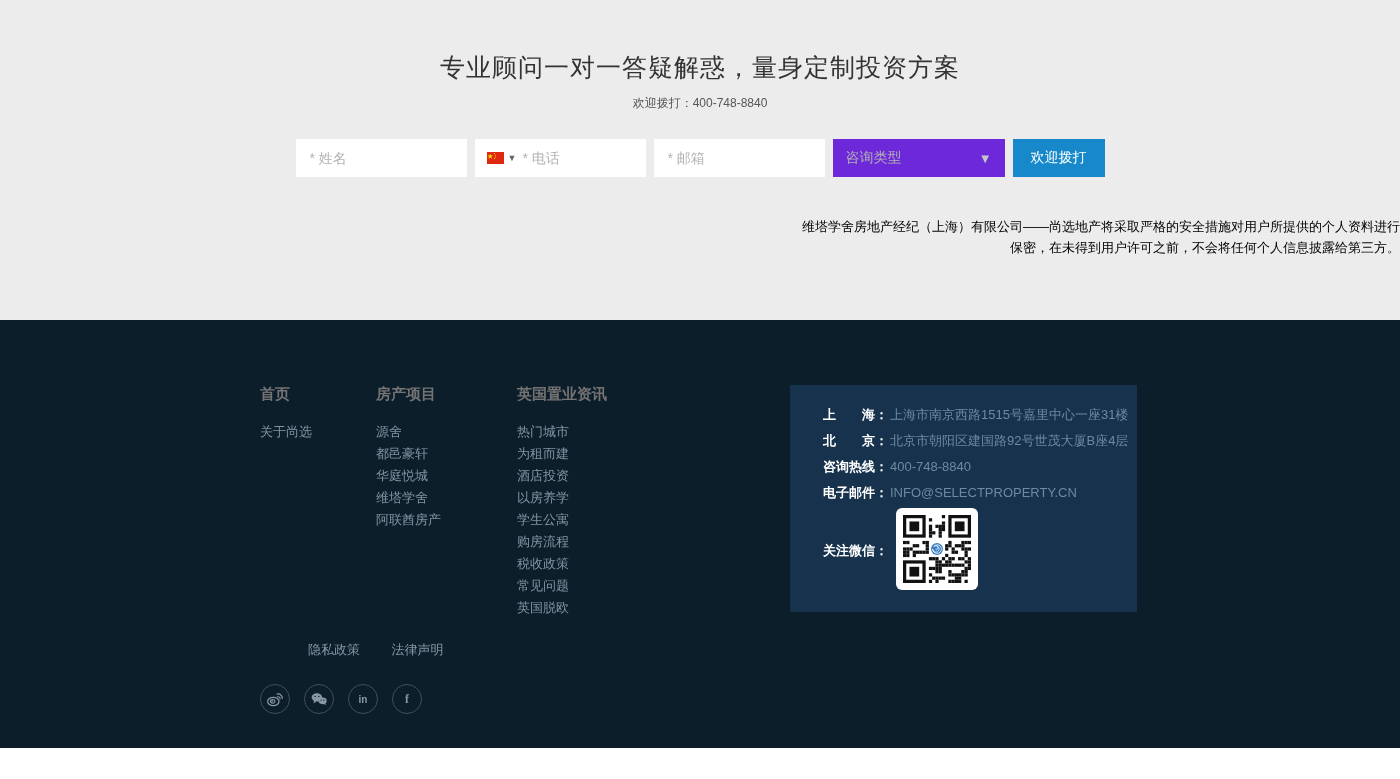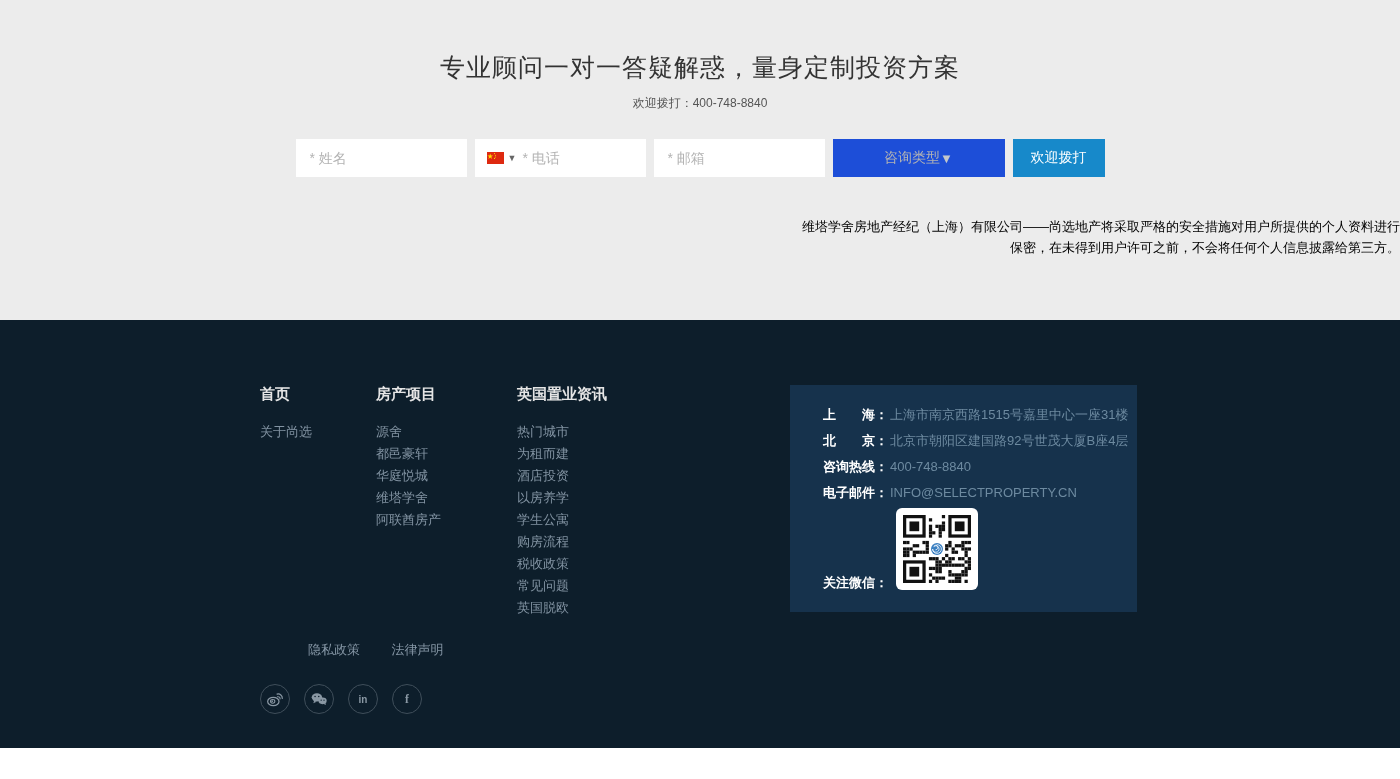--- a/index.html
+++ b/index.html
@@ -41,22 +41,22 @@
   .phone-wrap {
     width: 171px; background: #fff;
     display: flex; align-items: center;
     padding-left: 12px;
   }
   .flag { display: inline-block; line-height: 0; }
   .flag svg { display: block; }
   .country-caret { font-size: 9px; color: #666; margin: 0 6px 0 4px; }
   .phone-wrap input { flex: 1; width: 60px; padding: 0; }
   .select-box {
-    width: 172px; background: #1d4ed8;
-    display: flex; align-items: center; justify-content: center;
+    width: 172px; background: #6d28d9;
+    display: flex; align-items: center; justify-content: space-between;
     padding: 0 13px;
     font-size: 14px; color: #b3b3b3;
     cursor: pointer;
   }
   .select-caret { font-size: 13px; color: #c3c7cb; }
   .submit-btn {
     width: 92px; height: 38px;
     border: none; cursor: pointer;
     background: var(--accent, #1789ca);
     color: #fff; font-size: 14px;
@@ -76,35 +76,35 @@
   .footer-inner {
     width: 877px; margin-left: 260px; padding-top: 65px;
   }
   .cols { display: flex; align-items: flex-start; }
   .col { }
   .col-1 { width: 116px; }
   .col-2 { width: 141px; }
   .col-3 { width: 273px; }
   .col-heading {
     margin: 0 0 17px 0;
-    font-size: 15px; font-weight: bold; color: #e5e5e5;
+    font-size: 15px; font-weight: bold; color: #737373;
     cursor: pointer;
   }
   .col a.f-link {
     display: block; text-decoration: none;
     font-size: 13px; color: #8293a2;
     line-height: 22px; cursor: pointer;
   }
   
   .contact-box {
     width: 347px; height: 227px;
     background: var(--boxBg, #16324c);
     padding: 23px 0 0 33px;
   }
-  .c-row { display: flex; align-items: flex-end; margin-bottom: 12px; font-size: 13px; line-height: 14px; }
+  .c-row { display: flex; align-items: center; margin-bottom: 12px; font-size: 13px; line-height: 14px; }
   .c-label { color: #ffffff; font-weight: bold; white-space: pre; }
   .c-value { color: #6d8aa0; margin-left: 2px; text-decoration: none; }
   .qr-wrap {
     width: 82px; height: 82px;
     background: #ffffff; border-radius: 6px;
     padding: 7px; margin-left: 8px; margin-top: -4px;
   }
   .qr-wrap svg { display: block; width: 68px; height: 68px; }
   
   .legal-row { margin-top: 21px; margin-left: 48px; }

